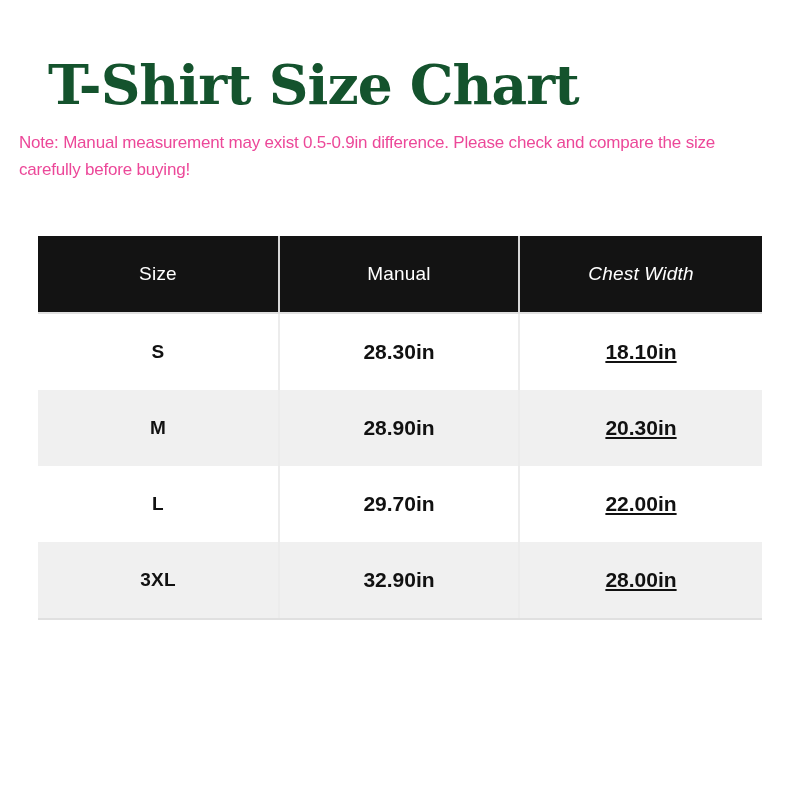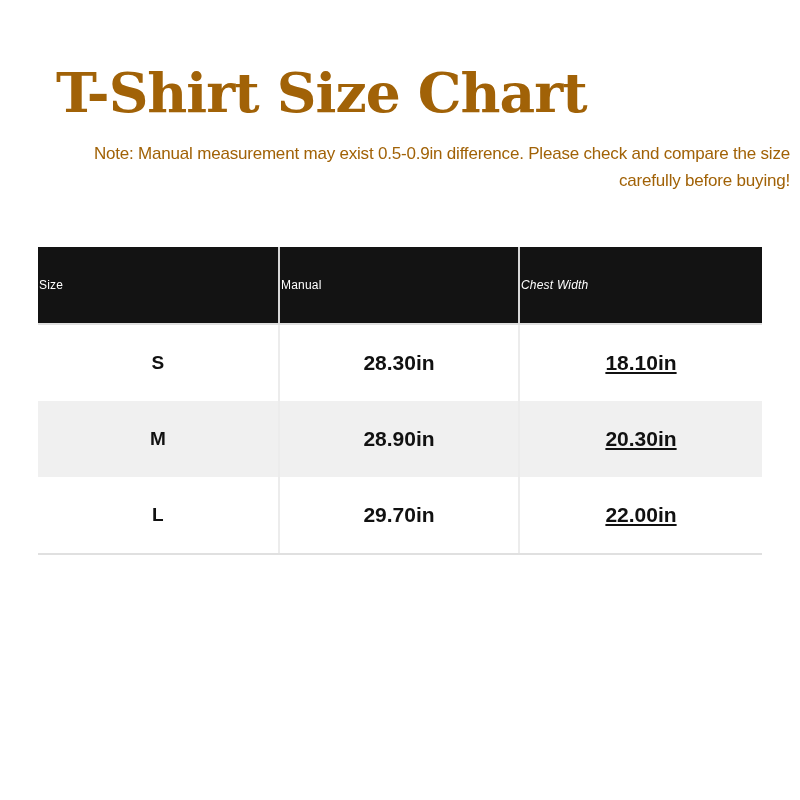--- a/index.html
+++ b/index.html
@@ -15,59 +15,58 @@
   html,body{margin:0;padding:0;}
   body{
     width:800px;height:800px;overflow:hidden;
     background:var(--row-bg,#fff);
     font-family:"Liberation Sans", sans-serif;
     color:var(--body-text,#111);
   }
   .page{width:800px;height:800px;box-sizing:border-box;}
 
   .page-title{
-    margin:16px;
+    margin:8px;
     padding:46px 4px 0 40px;
     font-family:"DejaVu Serif", serif;
     font-weight:700;
     font-size:55px;
     line-height:1.12;
     letter-spacing:-1px;
-    color:#a16207;
+    color:#14532d;
   }
   .note{
-    margin:13px 0 0 52px;
+    margin:13px 0 0 19px;
     width:738px;
     font-size:17px;
     line-height:27px;
     letter-spacing:-0.2px;
-    color:#a16207;
-    text-align:right;
+    color:#ec4899;
   }
 
   .table-wrap{
     margin:53px 38px 0 38px;
   }
   table.size-chart{
     width:724px;
     border-collapse:collapse;
     table-layout:fixed;
   }
   table.size-chart col.c1{width:241px;}
   table.size-chart col.c2{width:240px;}
   table.size-chart col.c3{width:243px;}
 
   th{
     background:var(--header-bg,#131313);
     color:var(--header-text,#fff);
     font-weight:400;
-    font-size:12px;
+    font-size:19px;
     letter-spacing:0.2px;
     height:74px;
-    text-align:left;
+    text-align:center;
     vertical-align:middle;
     border-right:2px solid var(--header-divider,#d8d8d8);
     border-bottom:2px solid var(--table-bottom-border,#e0e0e0);
   }
   th:last-child{border-right:none;font-style:italic;}
 
   td{
     height:74px; 
     text-align:center;
     vertical-align:middle;
@@ -115,17 +114,22 @@
         <tr>
           <td class="size-cell">M</td>
           <td>28.90in</td>
           <td>20.30in</td>
         </tr>
         <tr>
           <td class="size-cell">L</td>
           <td>29.70in</td>
           <td>22.00in</td>
         </tr>
+        <tr>
+          <td class="size-cell">3XL</td>
+          <td>32.90in</td>
+          <td>28.00in</td>
+        </tr>
       </tbody>
     </table>
   </div>
 
 </div>
 
 </body></html>

